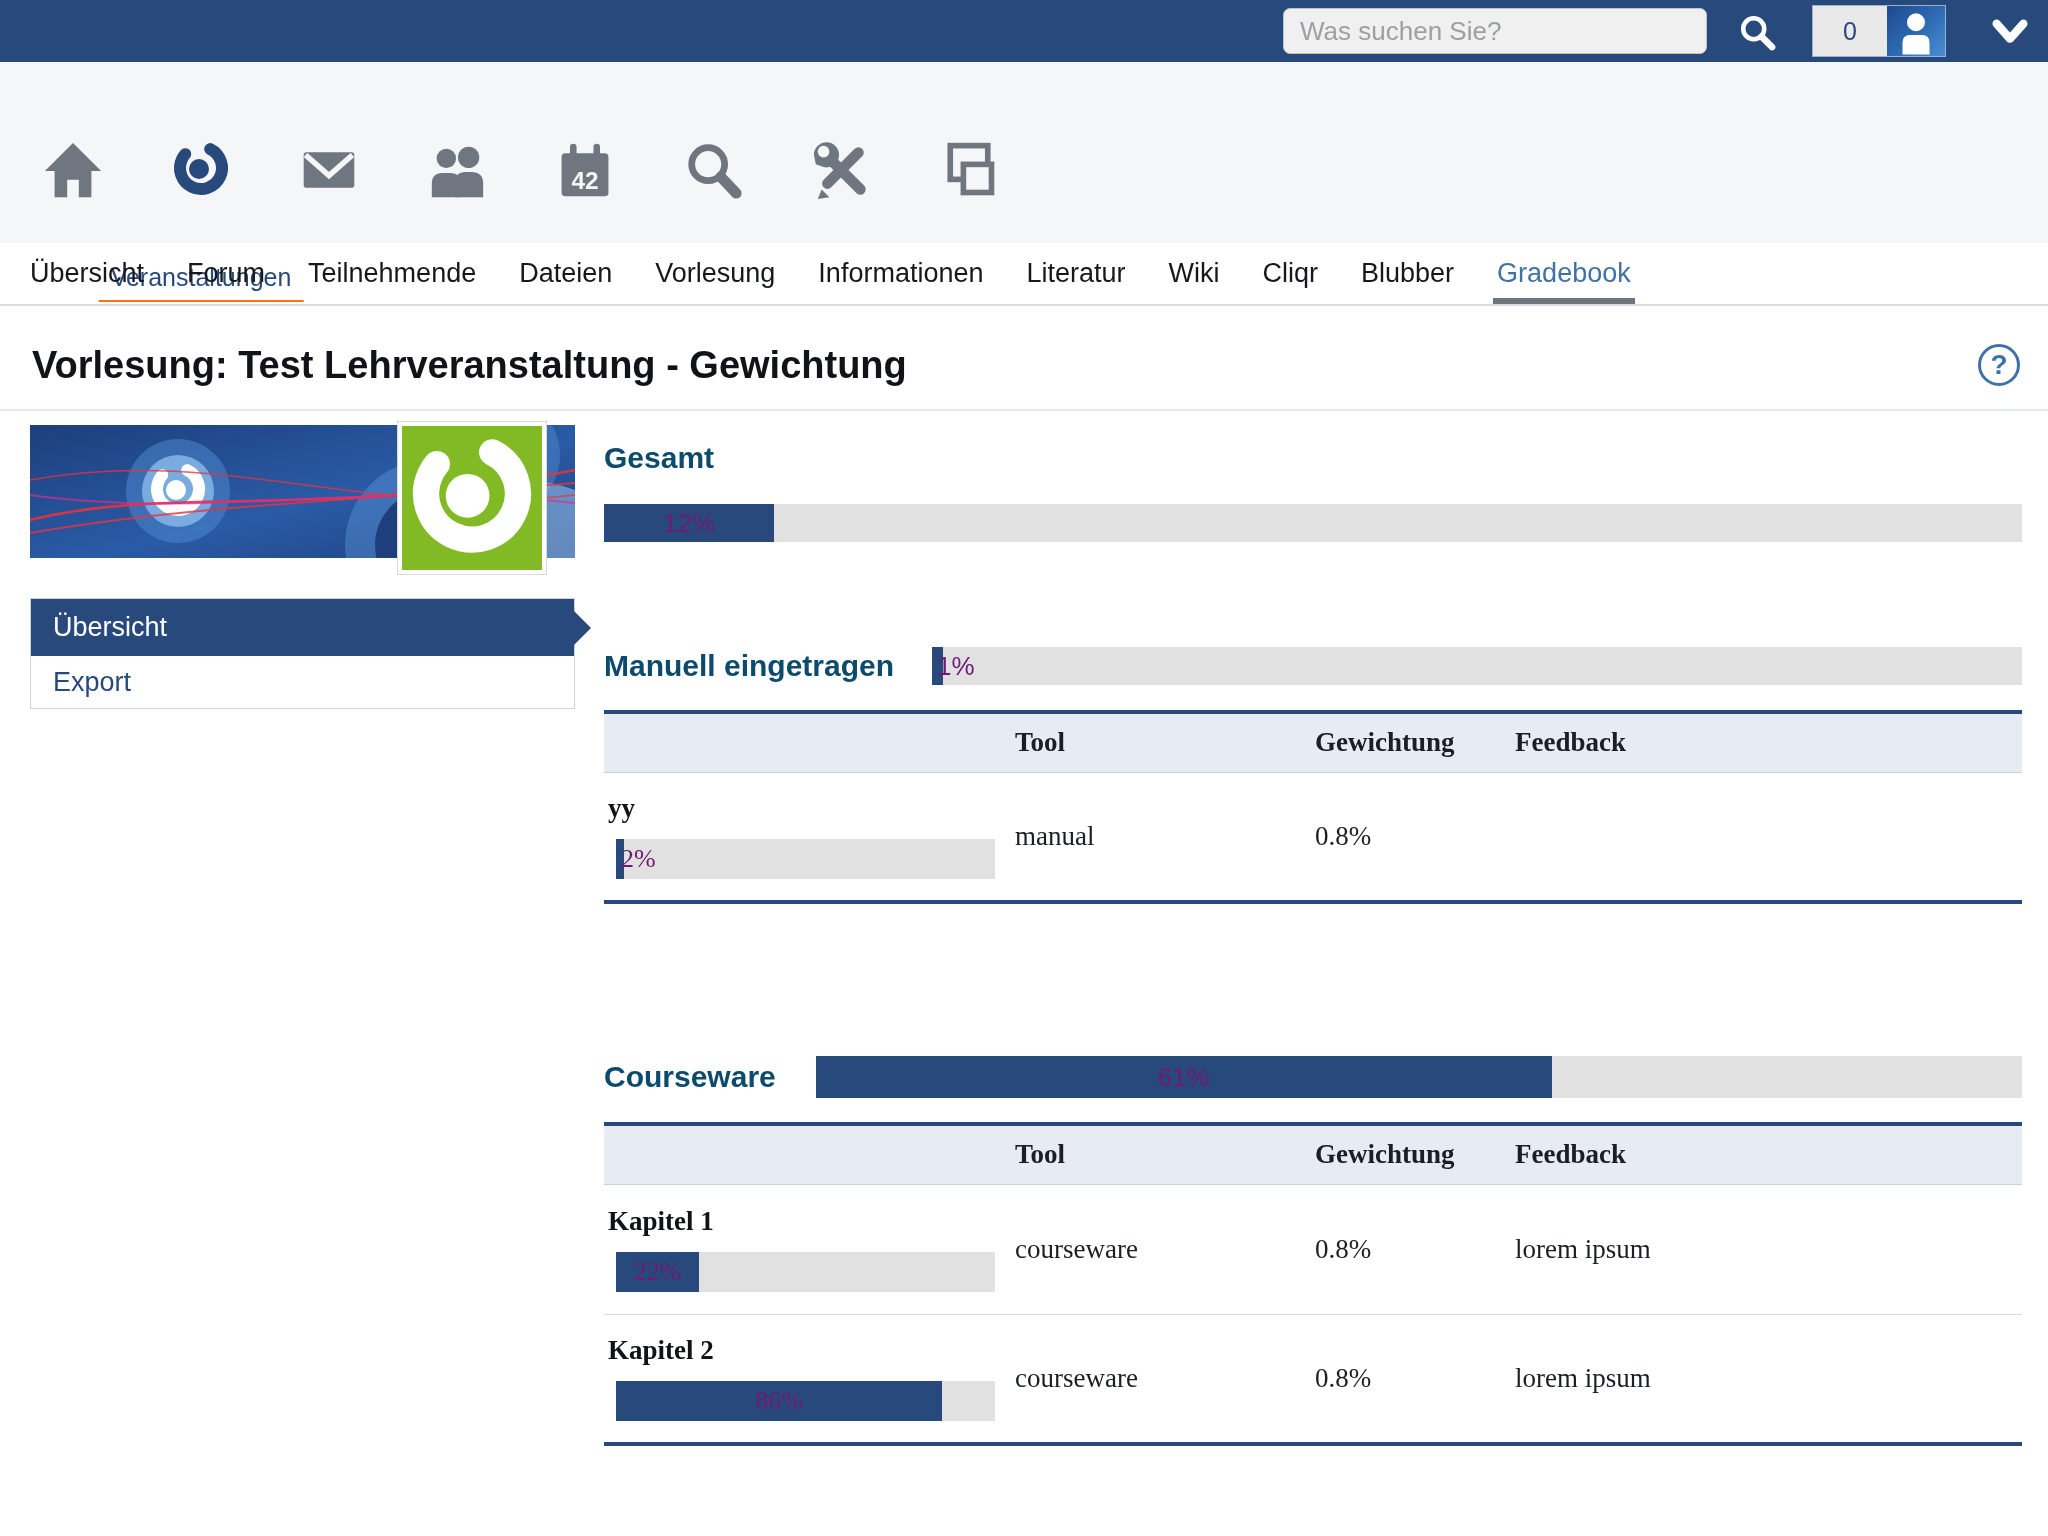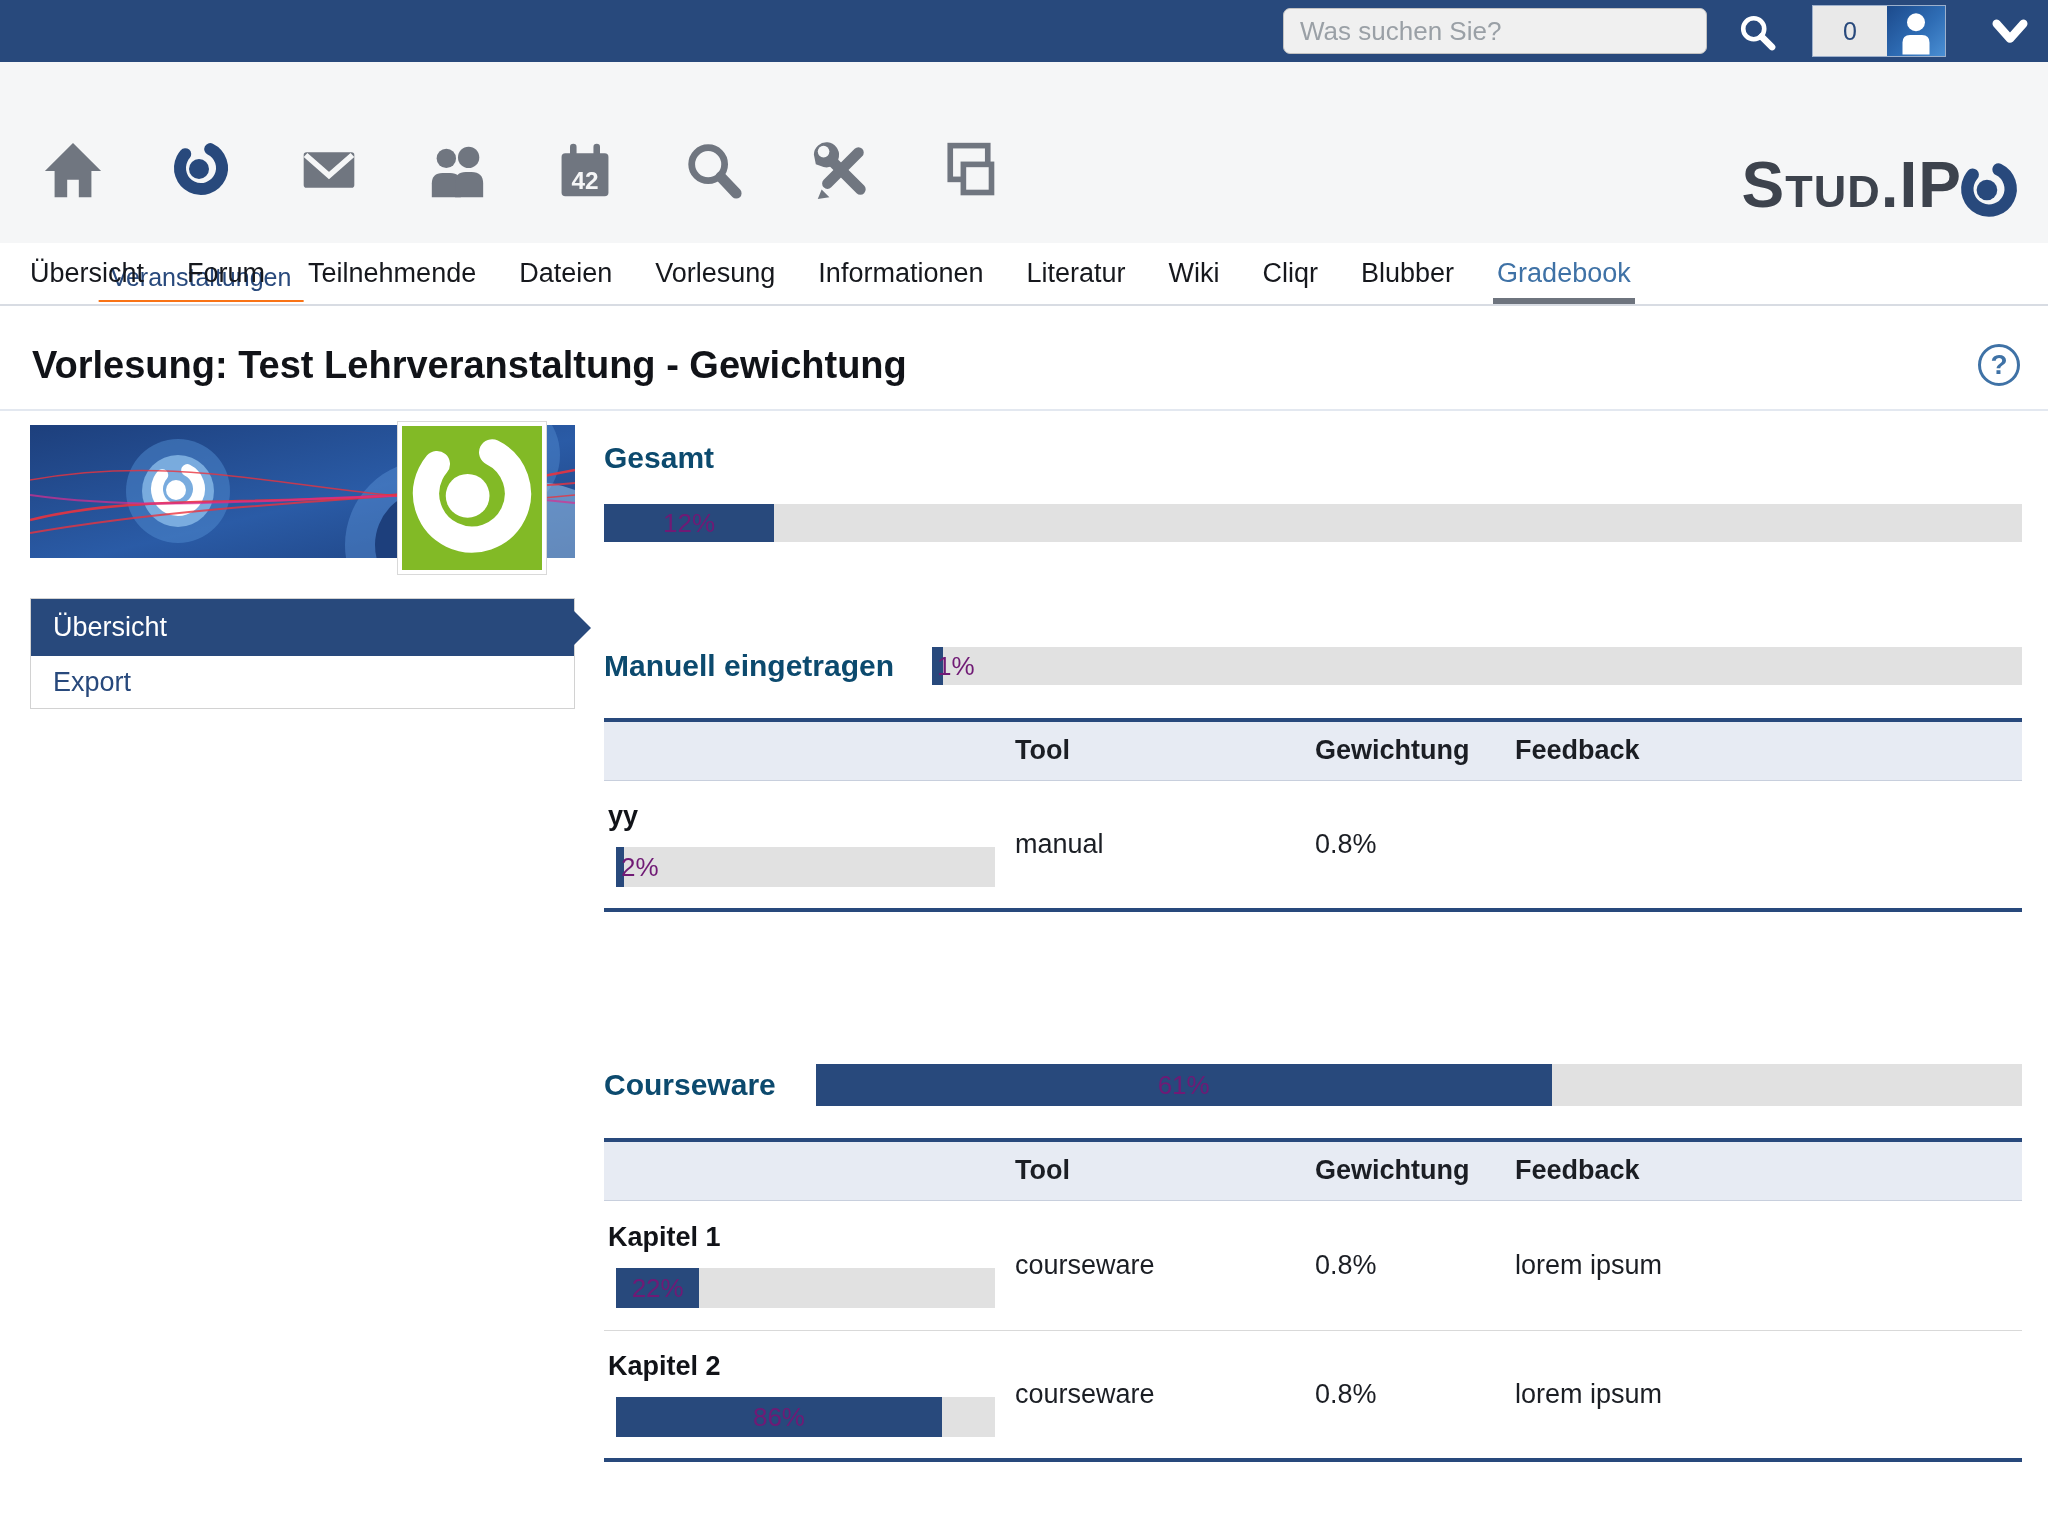--- a/index.html
+++ b/index.html
@@ -73,22 +73,22 @@
   .bar-label { position:absolute; top:50%; transform:translateY(-50%); color:#701a75; font-size:26px; white-space:nowrap; }
   .overall-h { margin-top:8px; }
   .overall-bar { margin-top:26px; height:38px; }
   .group-row { display:flex; align-items:center; }
   .group-row .bar { flex:1; }
   .row-manual { margin-top:104px; }
   .row-manual .bar { height:38px; margin-left:38px; }
   .row-cw { margin-top:152px; }
   .row-cw .bar { height:42px; margin-left:40px; }
 
-  table.grades { width:100%; border-collapse:collapse; margin-top:32px;
-      border-top:4px solid #28497c; border-bottom:4px solid #28497c; }
+  table.grades { width:100%; border-collapse:collapse; margin-top:24px;
+      border-top:4px solid #28497c; border-bottom:4px solid #28497c;font-family:Liberation Serif, serif; }
   table.grades thead tr { background:#e7ebf3; border-bottom:1px solid #c8cfdd; }
   table.grades th { text-align:left; font-size:27px; font-weight:bold; color:#1b1e24; height:60px; padding:0 0 0 2px; }
   table.grades td { vertical-align:middle; font-size:27px; color:#1b1e24; height:130px; padding:0 0 0 2px; }
   table.grades tbody tr + tr { border-top:1px solid #d9d9d9; }
   .col-name { width:409px; }
   .col-tool { width:300px; }
   .col-weight { width:200px; }
   .row-name { font-size:27px; font-weight:bold; color:#111318; margin:0 0 15px 2px; }
   .row-bar { margin-left:10px; width:379px; height:40px; }
   td.name-cell { padding-top:10px; }
@@ -181,26 +181,20 @@
           <line x1="50" y1="14" x2="18" y2="46" stroke="currentColor" stroke-width="11" stroke-linecap="round"></line>
           <polygon points="12,52 20,60 8,62" fill="currentColor"></polygon>
         </svg>
       </div>
       <div class="icon-slot">
         <svg width="60" height="60" viewBox="0 0 64 64">
           <rect x="12" y="6" width="40" height="36" fill="none" stroke="currentColor" stroke-width="6"></rect>
           <rect x="26" y="26" width="30" height="30" fill="#f5f6f7" stroke="currentColor" stroke-width="6"></rect>
         </svg>
       </div>
-    </div>
-    <div class="brand">
-      <span class="brand-text">Stud.IP</span>
-      <svg class="brand-swirl" width="66" height="66" viewBox="0 0 64 64" style="color:#28497c">
-          <use href="#swirl"></use>
-        </svg>
     </div>
   </nav>
 
   <nav class="tabbar">
     <span class="tab">Übersicht</span>
     <span class="tab">Forum</span>
     <span class="tab">Teilnehmende</span>
     <span class="tab">Dateien</span>
     <span class="tab">Vorlesung</span>
     <span class="tab">Informationen</span>

